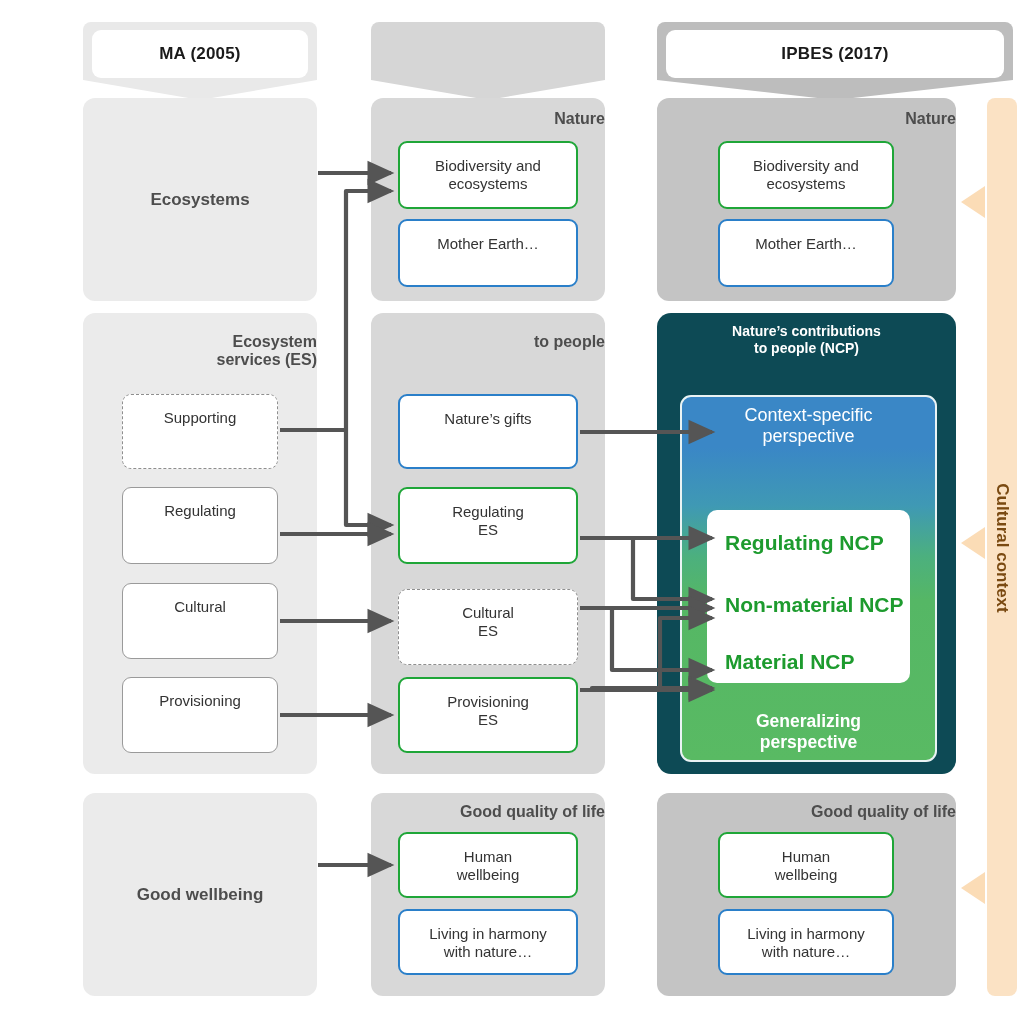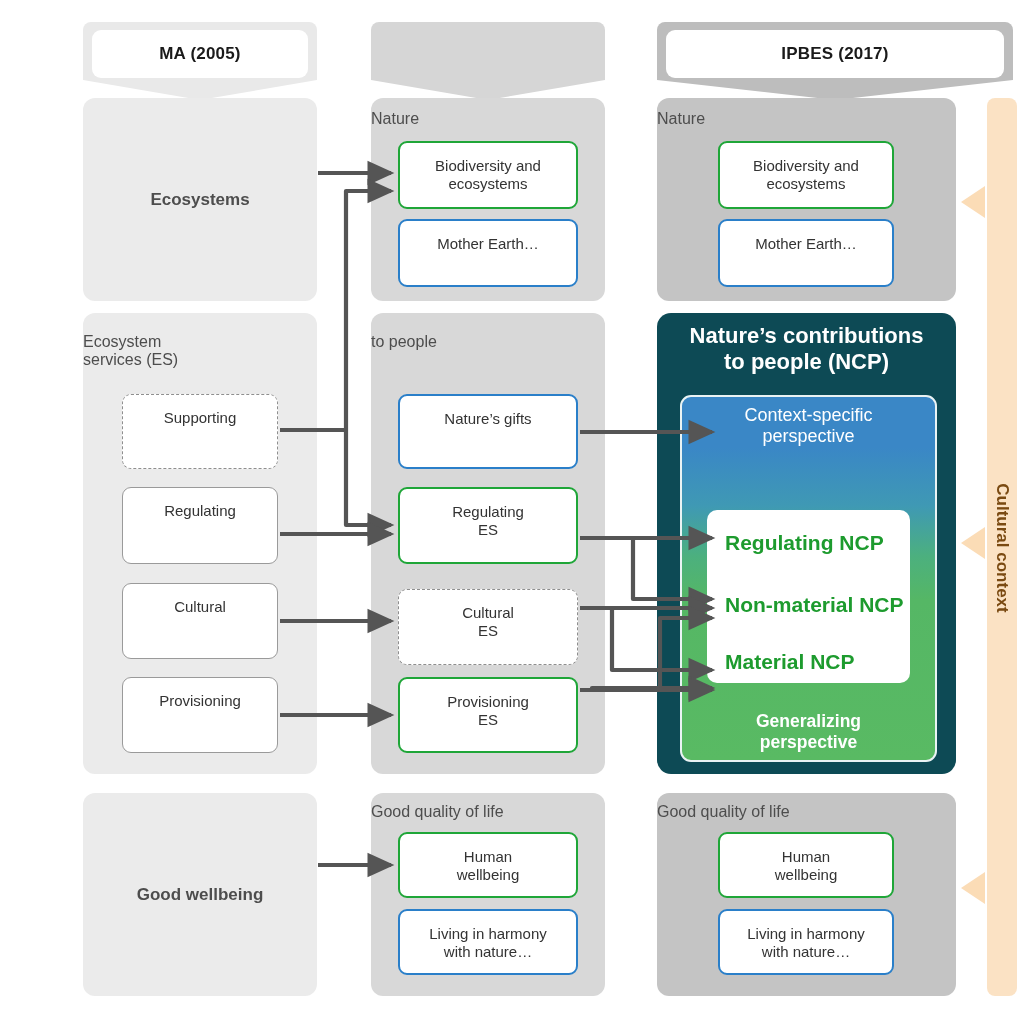--- a/index.html
+++ b/index.html
@@ -8,38 +8,38 @@
 
   
   .banner{position:absolute;box-sizing:border-box;}
   .banner .chev{position:absolute;left:0;top:0;width:100%;height:100%;}
   .banner .inner{position:absolute;left:9px;right:9px;top:8px;height:48px;background:#ffffff;border-radius:9px;
      display:flex;align-items:center;justify-content:center;}
   .banner .inner span{font-weight:bold;font-size:17px;color:#1a1a1a;letter-spacing:.2px;}
 
   
   .panel{position:absolute;box-sizing:border-box;border-radius:12px;}
-  .panel-title{position:absolute;left:0;right:0;text-align:left;font-weight:normal;font-size:16px;color:#4d4d4d;line-height:1.12;}
+  .panel-title{position:absolute;left:0;right:0;text-align:right;font-weight:bold;font-size:16px;color:#4d4d4d;line-height:1.12;}
 
   
   .node{position:absolute;box-sizing:border-box;background:#ffffff;border-radius:9px;
         display:flex;justify-content:center;text-align:center;
         font-size:15px;color:#333333;line-height:1.2;padding:14px 6px;}
   .node.green{border:2.5px solid #1fa638;}
   .node.blue{border:2.5px solid #2a7fc9;}
   .node.plain{border:1.6px solid #9a9a9a;}
   .node.dashed{border:1.8px dashed #8e8e8e;}
 
   
   .biglabel{position:absolute;display:flex;align-items:center;justify-content:center;text-align:center;
             font-weight:bold;font-size:17px;color:#4d4d4d;}
 
   
   #ncp-block{background:#0d4a55;border-radius:14px;}
-  #ncp-title{position:absolute;left:6px;right:6px;top:10px;text-align:center;color:#ffffff;font-weight:bold;font-size:22px;line-height:1.18;}
+  #ncp-title{position:absolute;left:6px;right:6px;top:10px;text-align:center;color:#ffffff;font-weight:bold;font-size:14px;line-height:1.18;}
   #ncp-gradient{position:absolute;border-radius:11px;border:2px solid #eaf3f4;
      background:linear-gradient(to bottom,#3a87c6 0%,#3a87c6 14%,#3f99b4 30%,#4cb07e 44%,#55b765 56%,#59ba63 100%);}
   #ctx-label{position:absolute;left:4px;right:4px;top:8px;text-align:center;color:#ffffff;font-weight:normal;font-size:18px;line-height:1.16;}
   #gen-label{position:absolute;left:4px;right:4px;bottom:8px;text-align:center;color:#ffffff;font-weight:bold;font-size:17.5px;line-height:1.16;}
   #ncp-white{position:absolute;background:#ffffff;border-radius:10px;}
   .ncp-item{position:absolute;font-weight:bold;font-size:21px;color:#1d9b2e;white-space:nowrap;}
 
   
   #ctxbar{position:absolute;background:#fbe2c4;border-radius:8px;}
   #ctxbar-label{position:absolute;color:#7a4a12;font-weight:bold;font-size:17px;white-space:nowrap;

